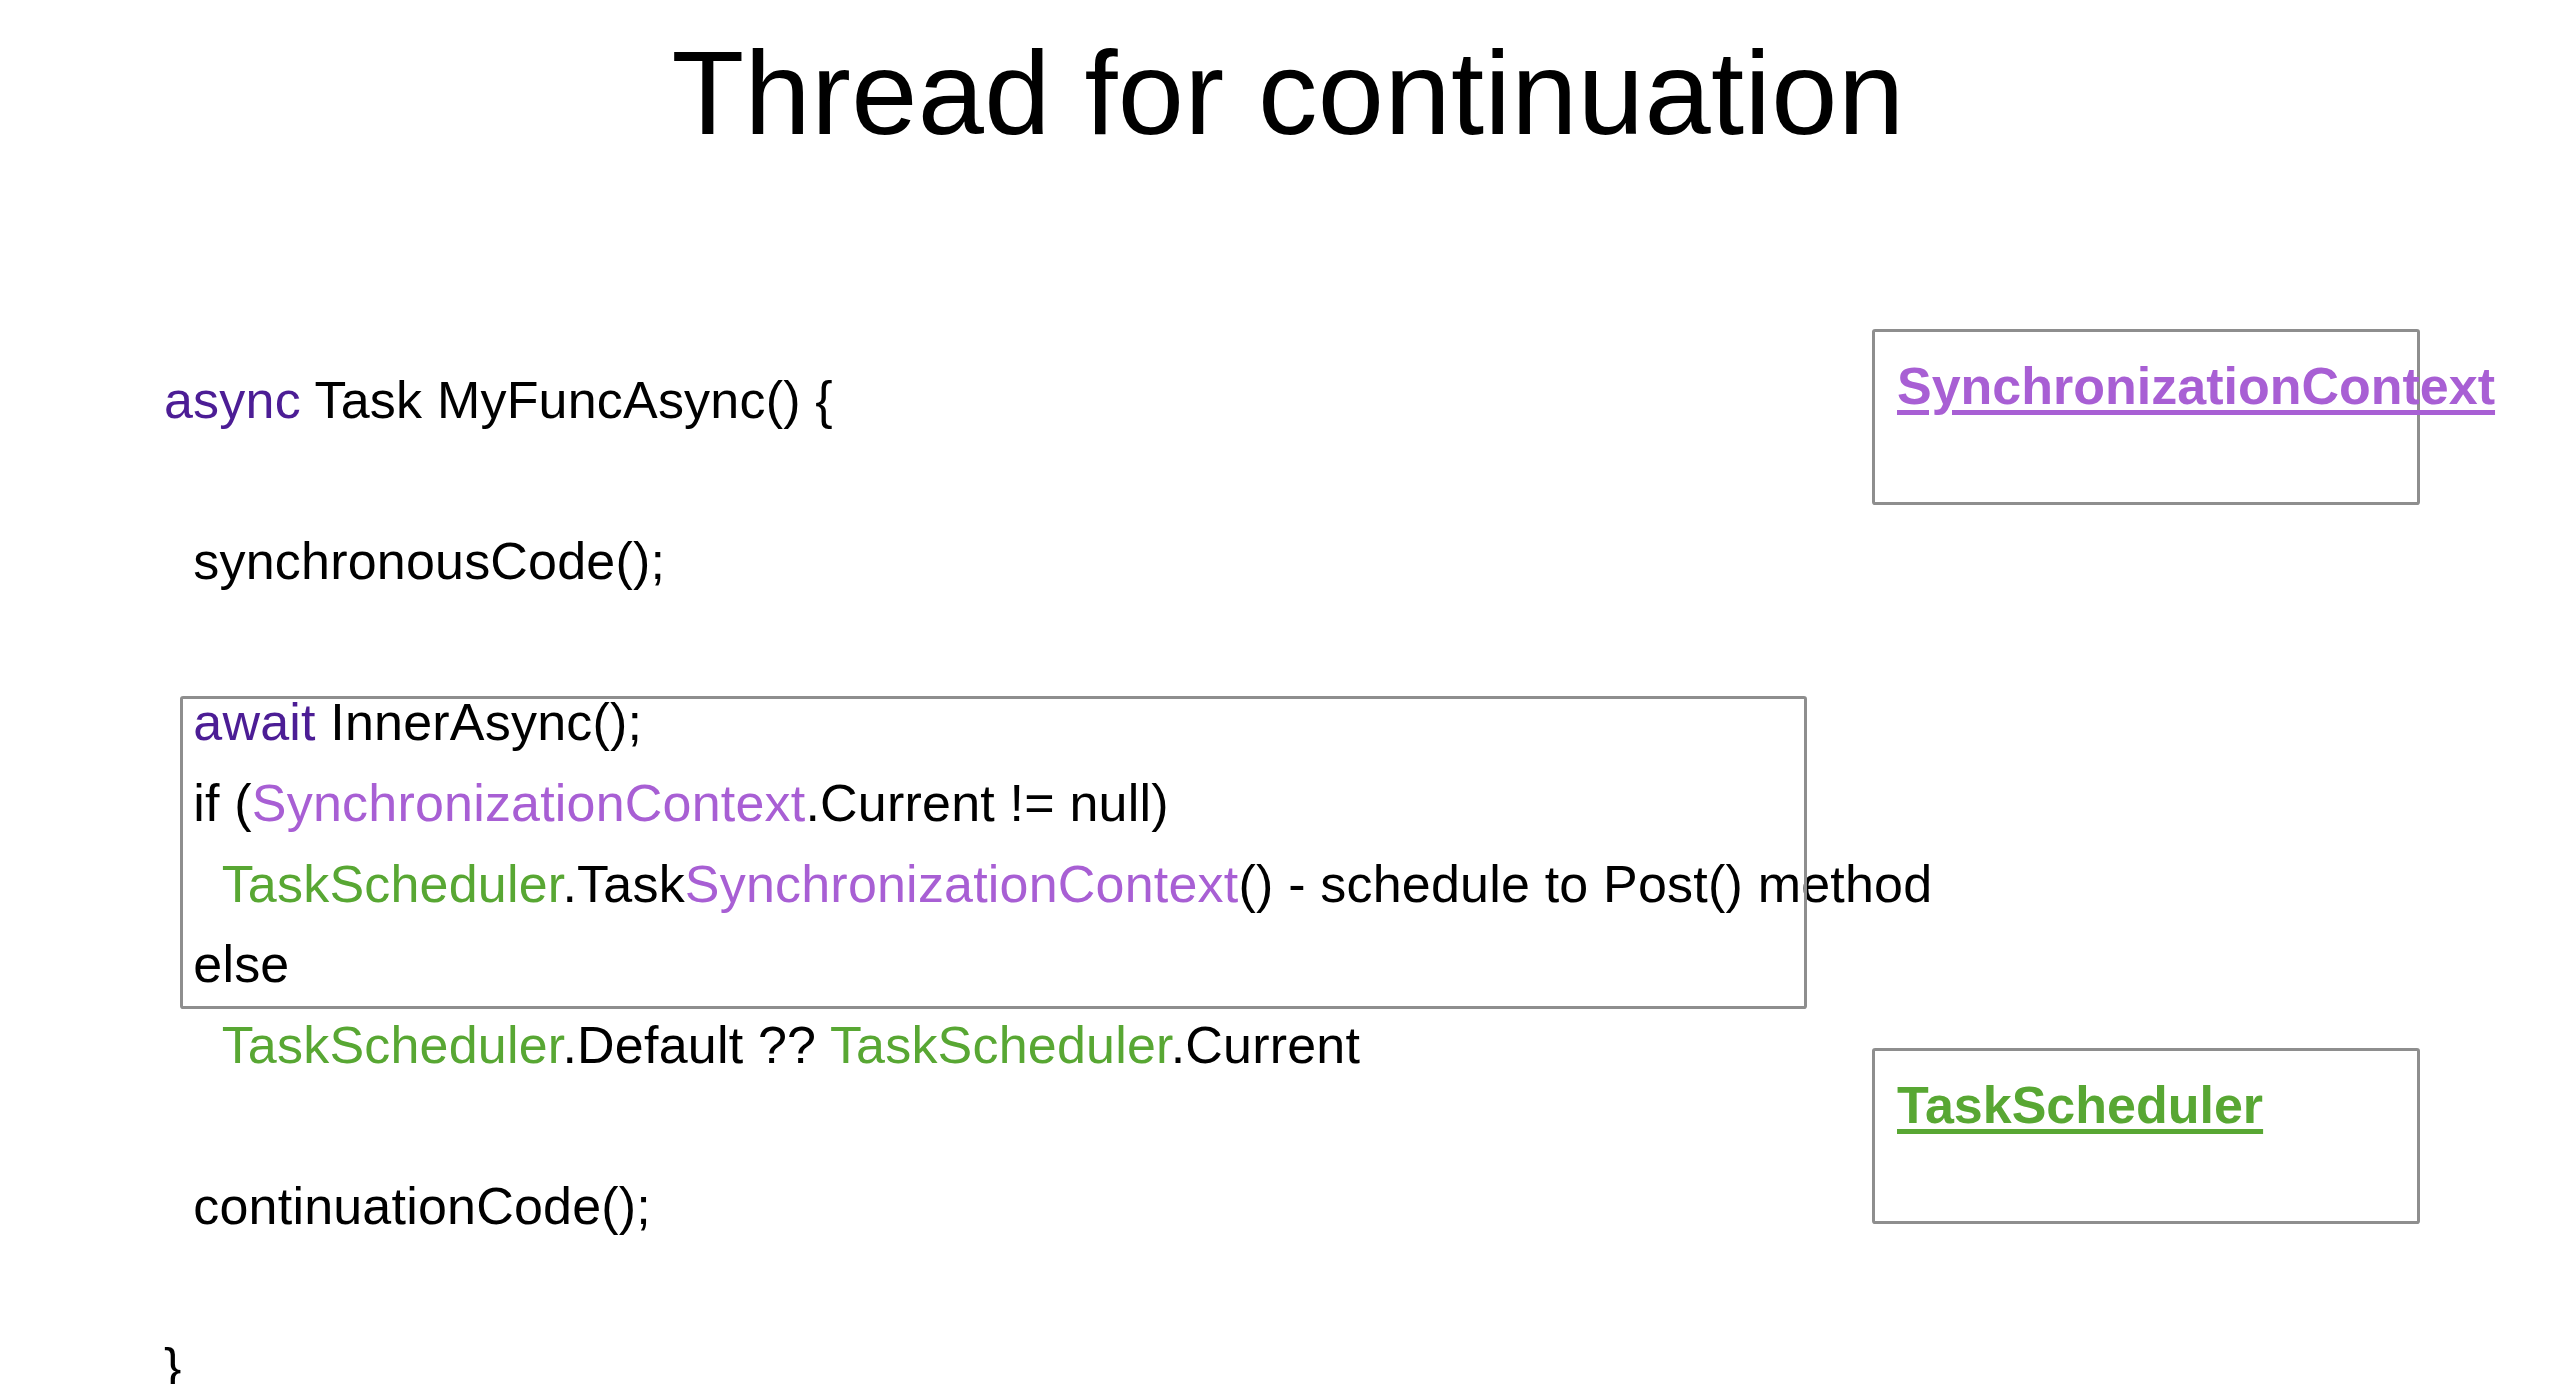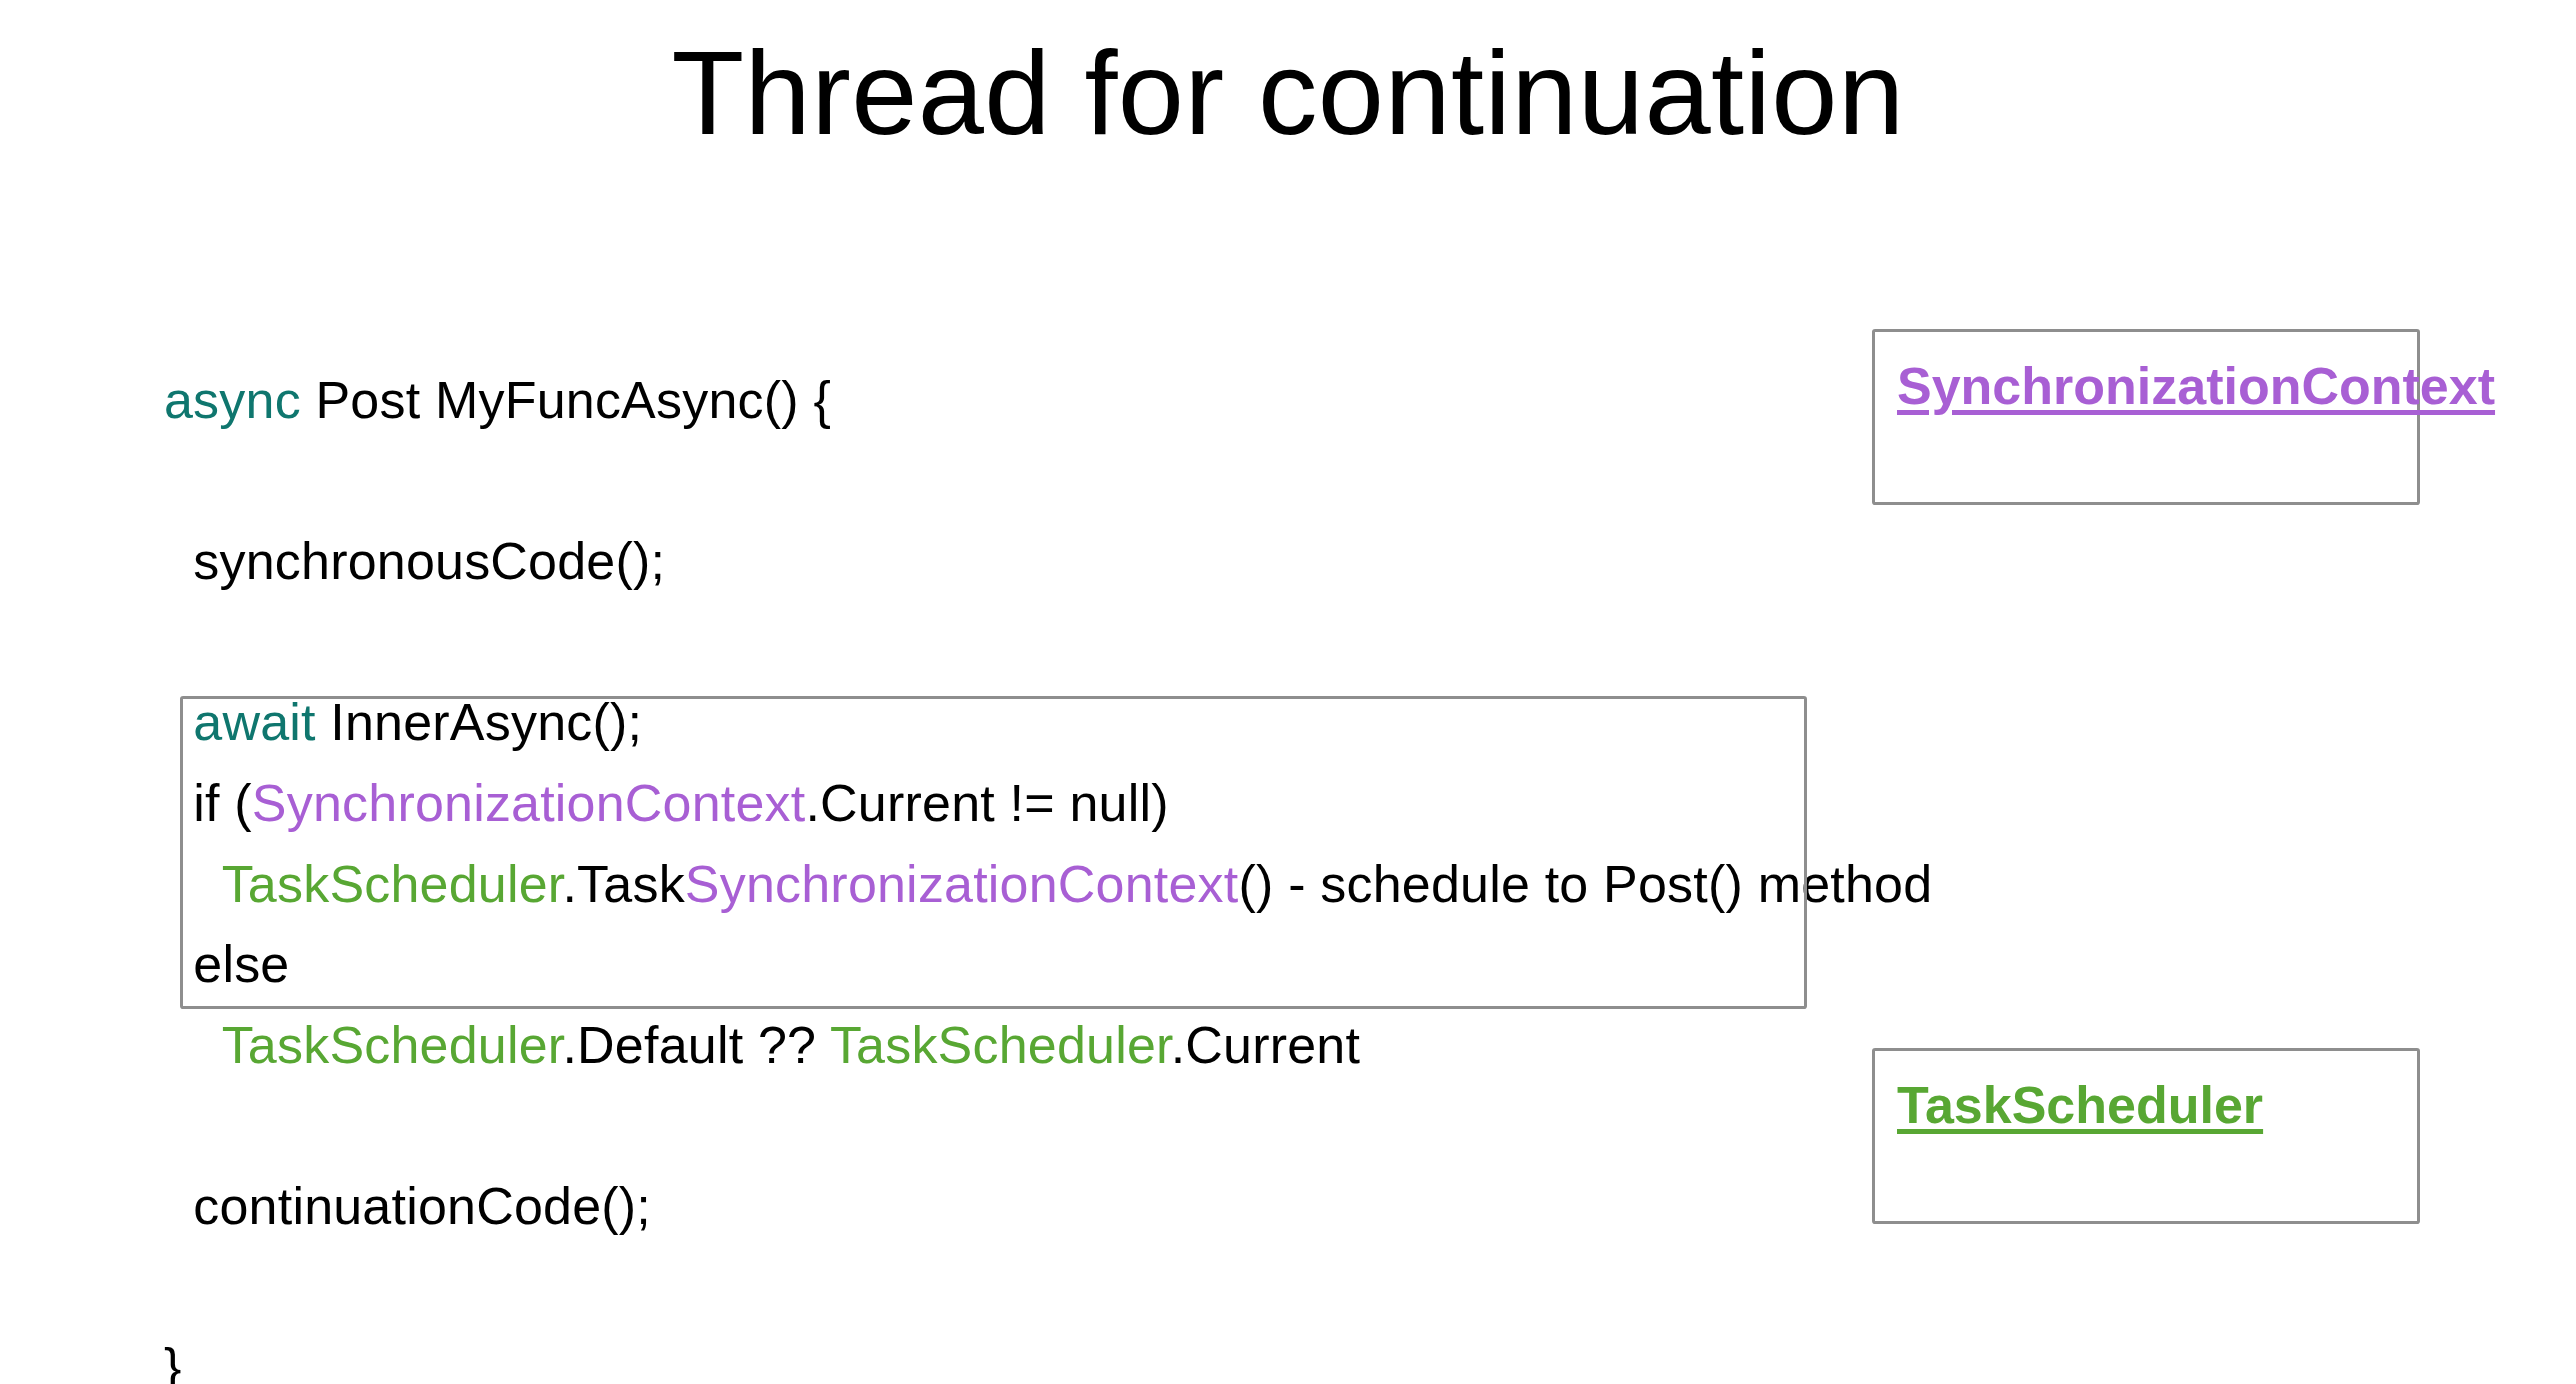--- a/index.html
+++ b/index.html
@@ -25,21 +25,21 @@
     .code-area {
       position: absolute;
       top: 360px;
       left: 164px;
       font-size: 52px;
       line-height: 1.55;
       white-space: pre;
       font-weight: 400;
       letter-spacing: 0.2px;
     }
-    .blue { color: #0f766e; }
+    .blue { color: #4c1d95; }
     .purple { color: #a85fd4; }
     .green { color: #58a733; }
     .scheduler-box {
       position: absolute;
       left: 180px;
       top: 696px;
       width: 1627px;
       height: 313px;
       border: 3.1px solid #8e8e8e;
       border-radius: 3.1px;
@@ -65,21 +65,21 @@
     .card-sync { top: 329px; }
     .card-sync .card-title { color: #a85fd4; }
     .card-task { top: 1048px; }
     .card-task .card-title { color: #58a733; }
   </style>
 </head>
 <body>
 
 <div class="title">Thread for continuation</div>
 
-<div class="code-area"><span class="blue">async</span><span> Post MyFuncAsync() {</span>
+<div class="code-area"><span class="blue">async</span><span> Task MyFuncAsync() {</span>
 
 <span>  synchronousCode();</span>
 
 <span class="blue">  await</span><span> InnerAsync();</span>
 <span>  if (</span><span class="purple">SynchronizationContext</span><span>.Current != null)</span>
 <span>    </span><span class="green">TaskScheduler</span><span>.Task</span><span class="purple">SynchronizationContext</span><span>() - schedule to Post() method</span>
 <span>  else</span>
 <span>    </span><span class="green">TaskScheduler</span><span>.Default ?? </span><span class="green">TaskScheduler</span><span>.Current</span>
 
 <span>  continuationCode();</span>

